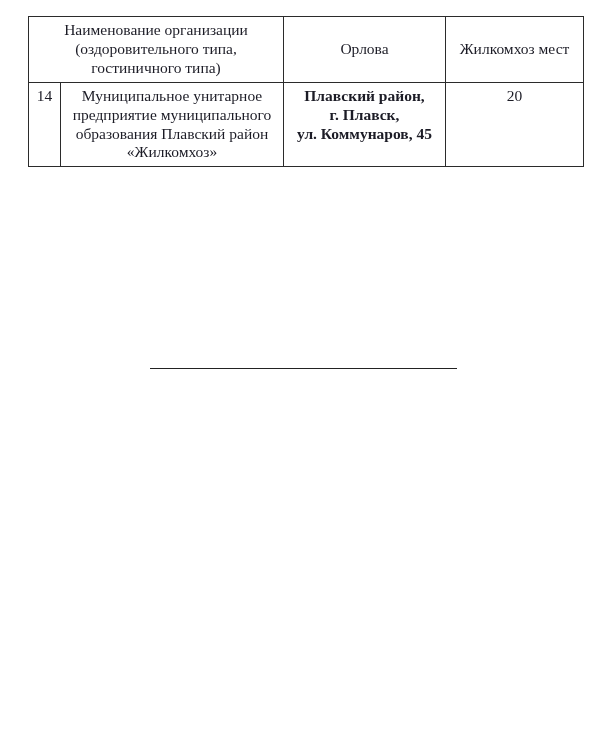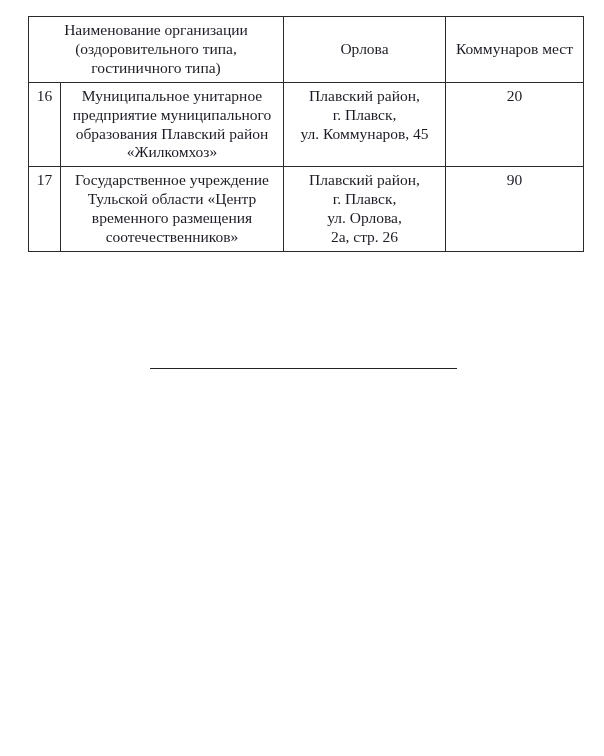--- a/index.html
+++ b/index.html
@@ -37,20 +37,21 @@
   tr.header-row td {
     height: 56px;
     vertical-align: middle;
   }
   tr.section-row td {
     height: 18px;
     vertical-align: middle;
   }
   td.address-cell {
     white-space: pre-line;
+    font-weight: bold;
   }
   td.num-cell {
     padding-left: 2px;
     padding-right: 2px;
   }
   .signature-line {
     position: absolute;
     left: 150px;
     top: 368px;
     width: 307px;
@@ -67,40 +68,31 @@
     <colgroup>
       <col style="width:32px">
       <col style="width:223px">
       <col style="width:162px">
       <col style="width:138px">
     </colgroup>
     <tbody>
       <tr class="header-row">
         <td colspan="2">Наименование организации (оздоровительного типа, гостиничного типа)</td>
         <td>Орлова</td>
-        <td>Коммунаров мест</td>
+        <td>Жилкомхоз мест</td>
       </tr>
 
 
       <tr>
-        <td class="num-cell">16</td>
+        <td class="num-cell">14</td>
         <td>Муниципальное унитарное предприятие муниципального образования Плавский район «Жилкомхоз»</td>
         <td class="address-cell">Плавский район,
 г. Плавск,
 ул. Коммунаров, 45</td>
         <td>20</td>
       </tr>
 
-      <tr>
-        <td class="num-cell">17</td>
-        <td>Государственное учреждение Тульской области «Центр временного размещения соотечественников»</td>
-        <td class="address-cell">Плавский район,
-г. Плавск,
-ул. Орлова,
-2а, стр. 26</td>
-        <td>90</td>
-      </tr>
     </tbody>
   </table>
 
   <div class="signature-line"></div>
 
 </div>
 
 </body></html>

